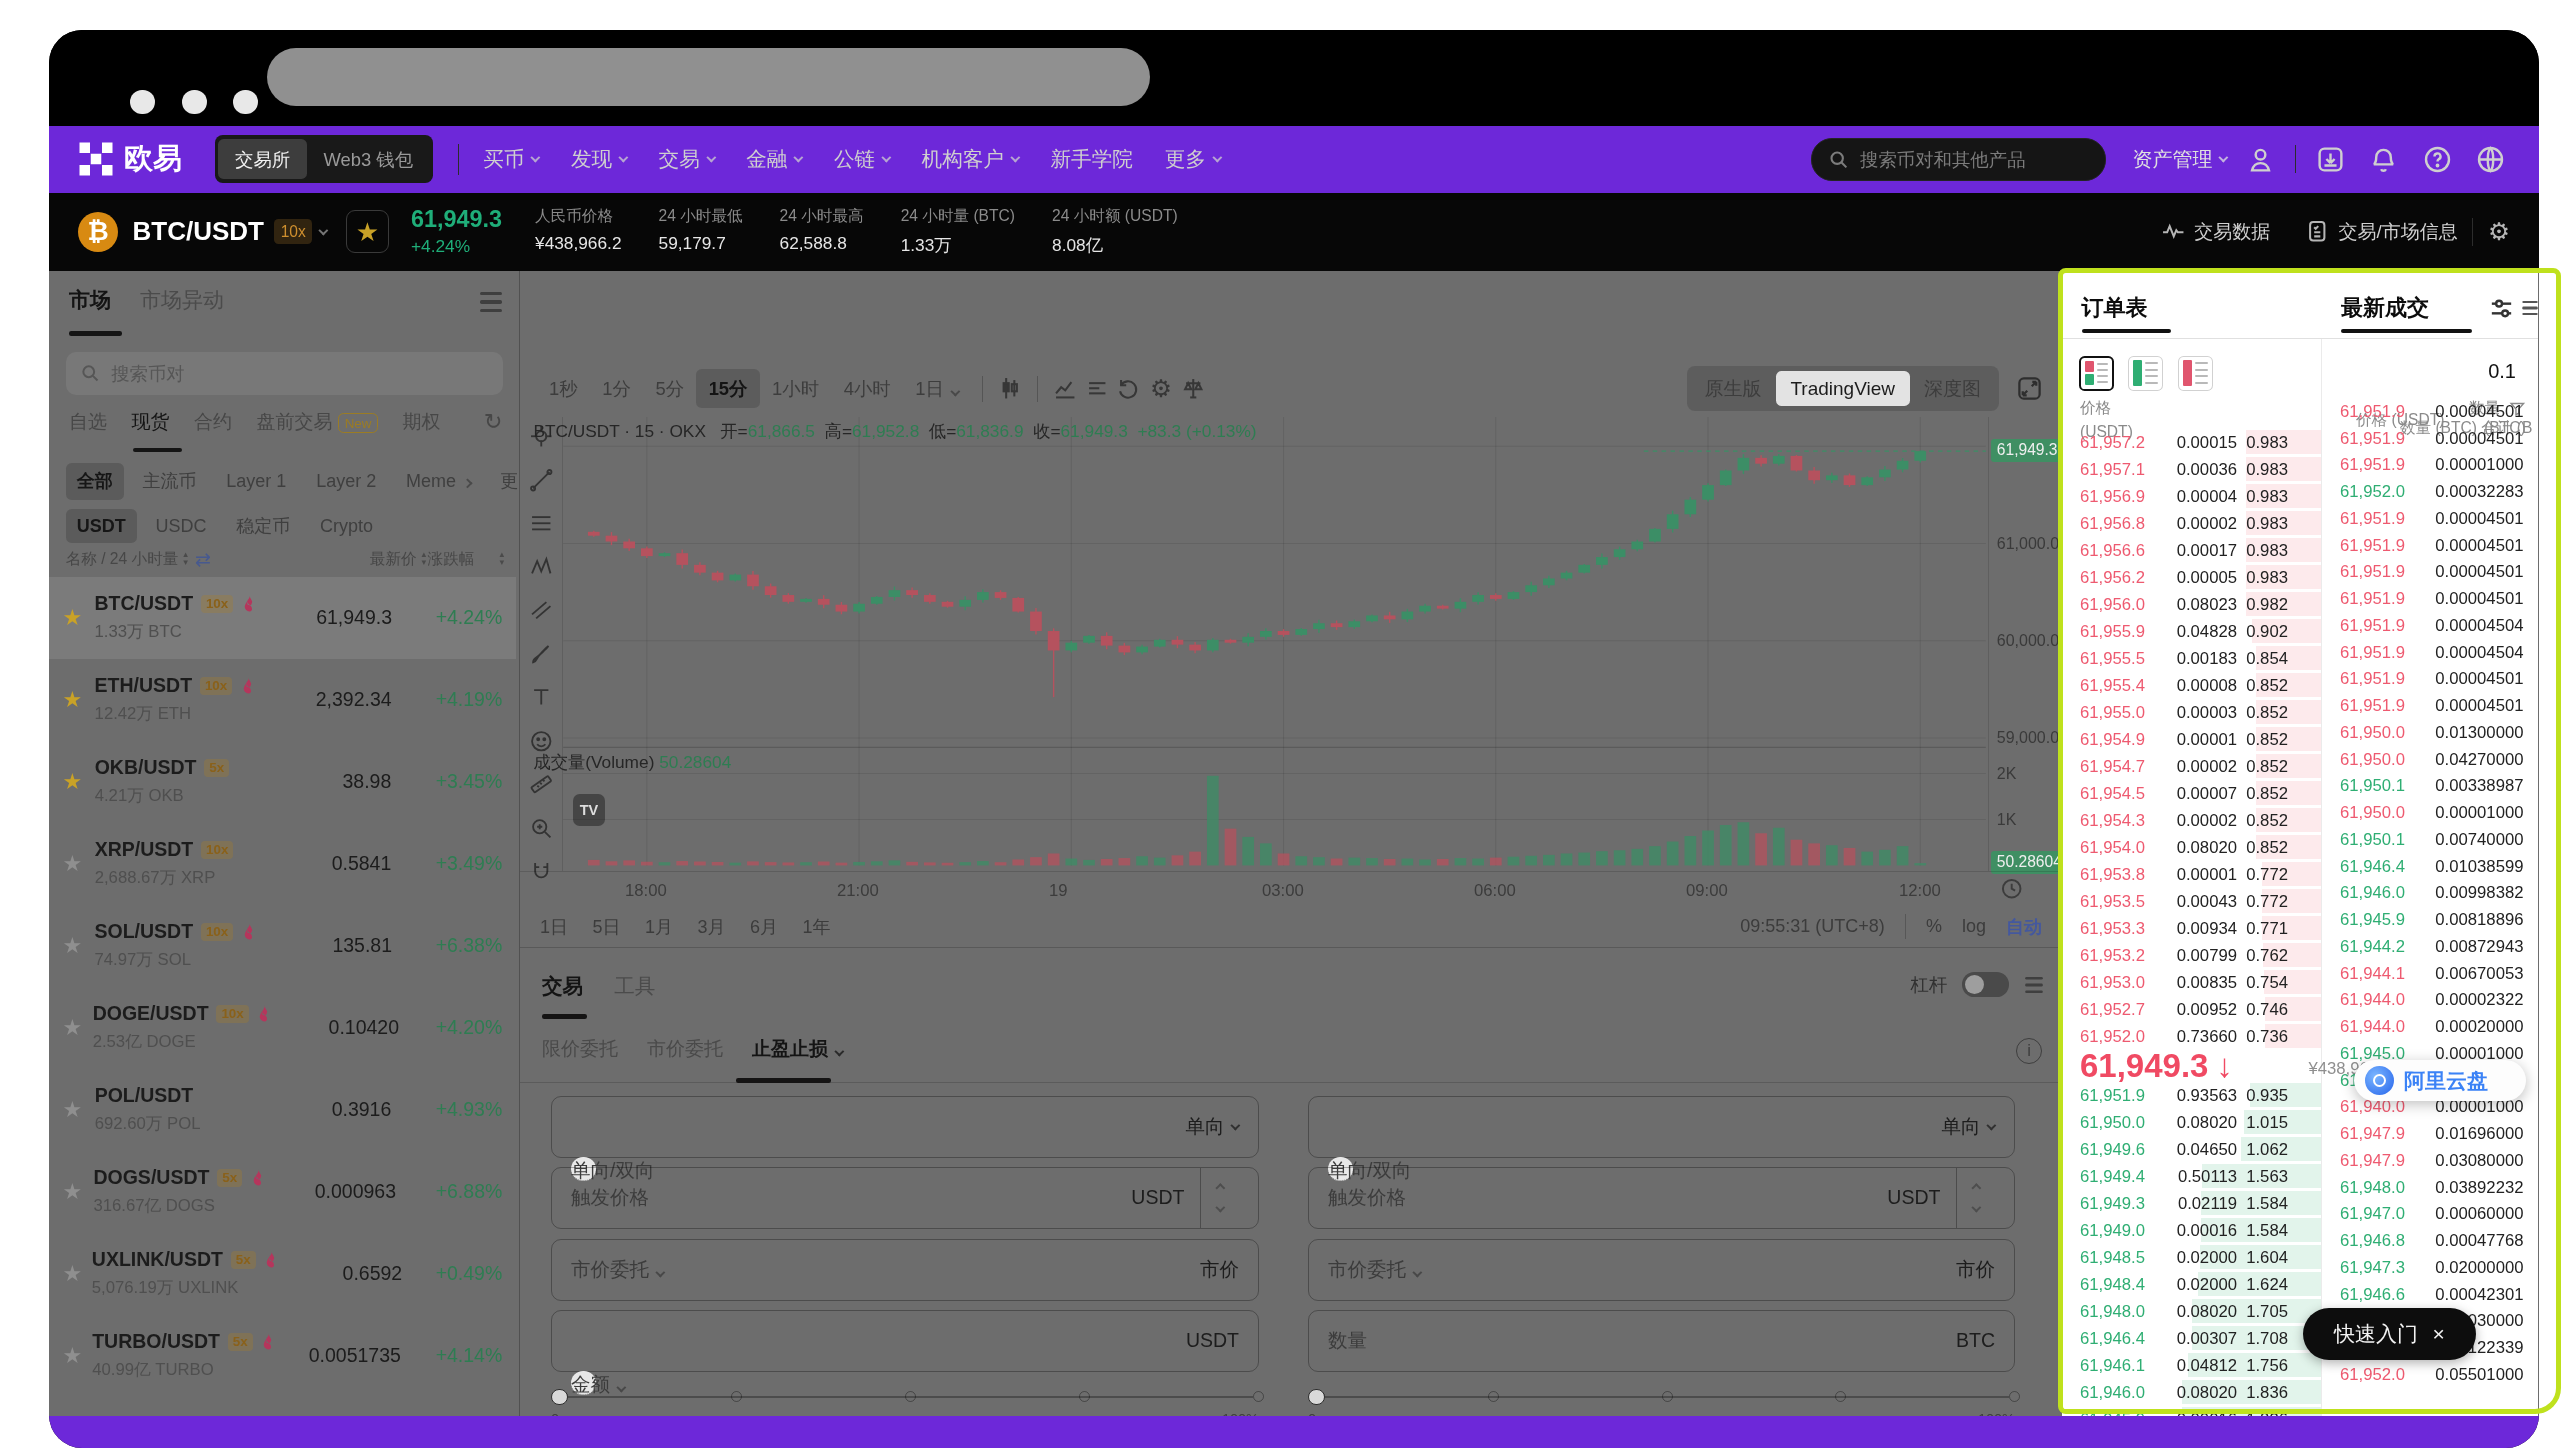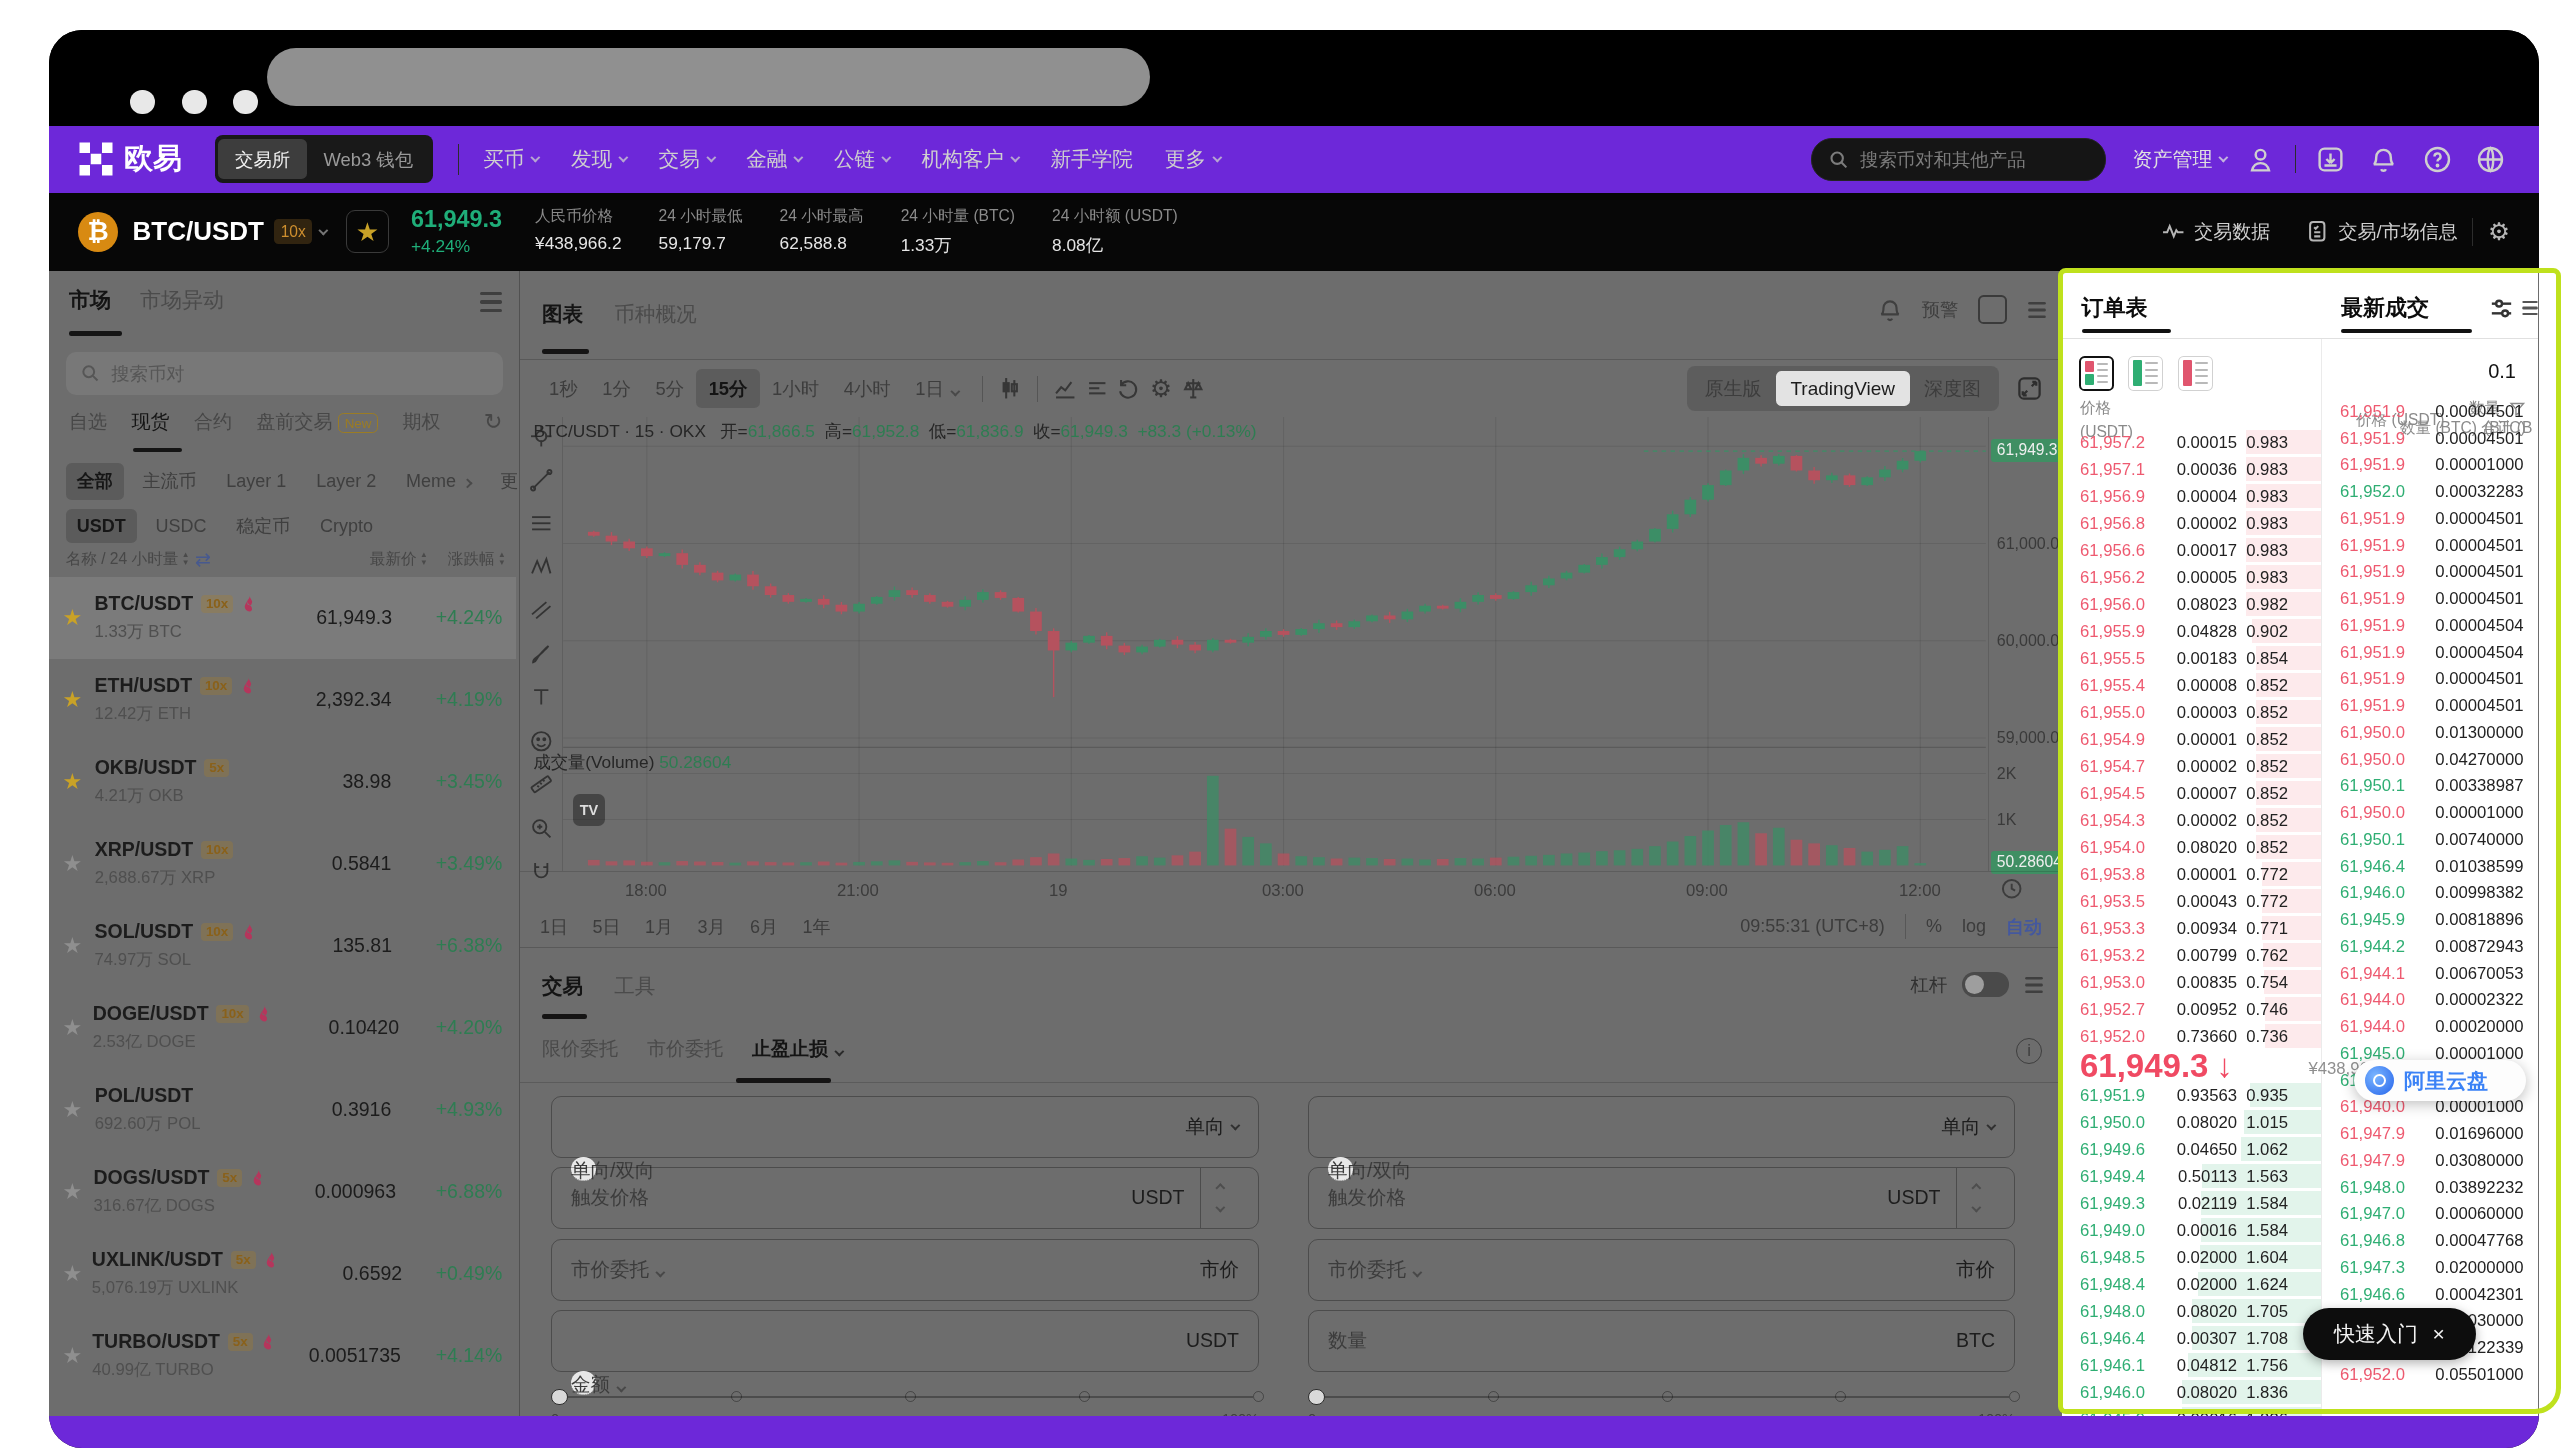--- a/index.html
+++ b/index.html
@@ -388,21 +388,21 @@
               <span class="chip">USDC</span>
               <span class="chip">稳定币</span>
               <span class="chip">Crypto</span>
             </div>
           <div class="sb-cols">
             <span>名称 / 24 小时量</span>
             <span class="sorts">▲<i></i>▼</span>
               <span class="swap">⇄</span>
             <span style="margin-left:auto">最新价</span>
               <span class="sorts">▲<i></i>▼</span>
-            <span style="width:67px;text-align:right">涨跌幅</span>
+            <span style="width:67px;">涨跌幅</span>
               <span class="sorts">▲<i></i>▼</span>
           </div>
           <div class="sb-rows">
               <div class="srow sel">
                 <span class="star">★</span>
                 <div class="nm">
                   <div class="t">
                     <span>BTC/USDT</span>
                     <span class="lv">10x</span>
                     <span class="flame">
@@ -550,40 +550,20 @@
                   </div>
                   <div class="v">40.99亿 TURBO</div>
                 </div>
                 <span class="pr">0.0051735</span>
                 <span class="pc">+4.14%</span>
               </div>
             </div>
         </aside>
 
         <section class="main">
-          <div class="ch-tabs">
-            <div class="tabs">
-                <span class="on">图表</span>
-                <span>币种概况</span>
-              </div>
-            <div class="ch-underline"></div>
-            <div class="ch-right">
-              <svg width="26" height="26" viewBox="0 0 24 24" fill="none" stroke="#3f3f3f" stroke-width="2">
-                  <path d="M6 10a6 6 0 0 1 12 0c0 5 2 6 2 6H4s2-1 2-6"></path>
-                  <path d="M10 20a2.2 2.2 0 0 0 4 0"></path>
-                </svg>
-              <span>预警</span>
-              <span class="sqicon"></span>
-              <span class="bars" style="transform:scale(.8)">
-                  <i></i>
-                  <i></i>
-                  <i></i>
-                </span>
-            </div>
-          </div>
           <div class="ch-toolbar">
             <div style="display:flex;align-items:center">
                 <span class="tf">1秒</span>
                 <span class="tf">1分</span>
                 <span class="tf">5分</span>
                 <span class="tf on">15分</span>
                 <span class="tf">1小时</span>
                 <span class="tf">4小时</span>
                 <span class="tf">1日<i class="cv"></i></span>
               </div>

